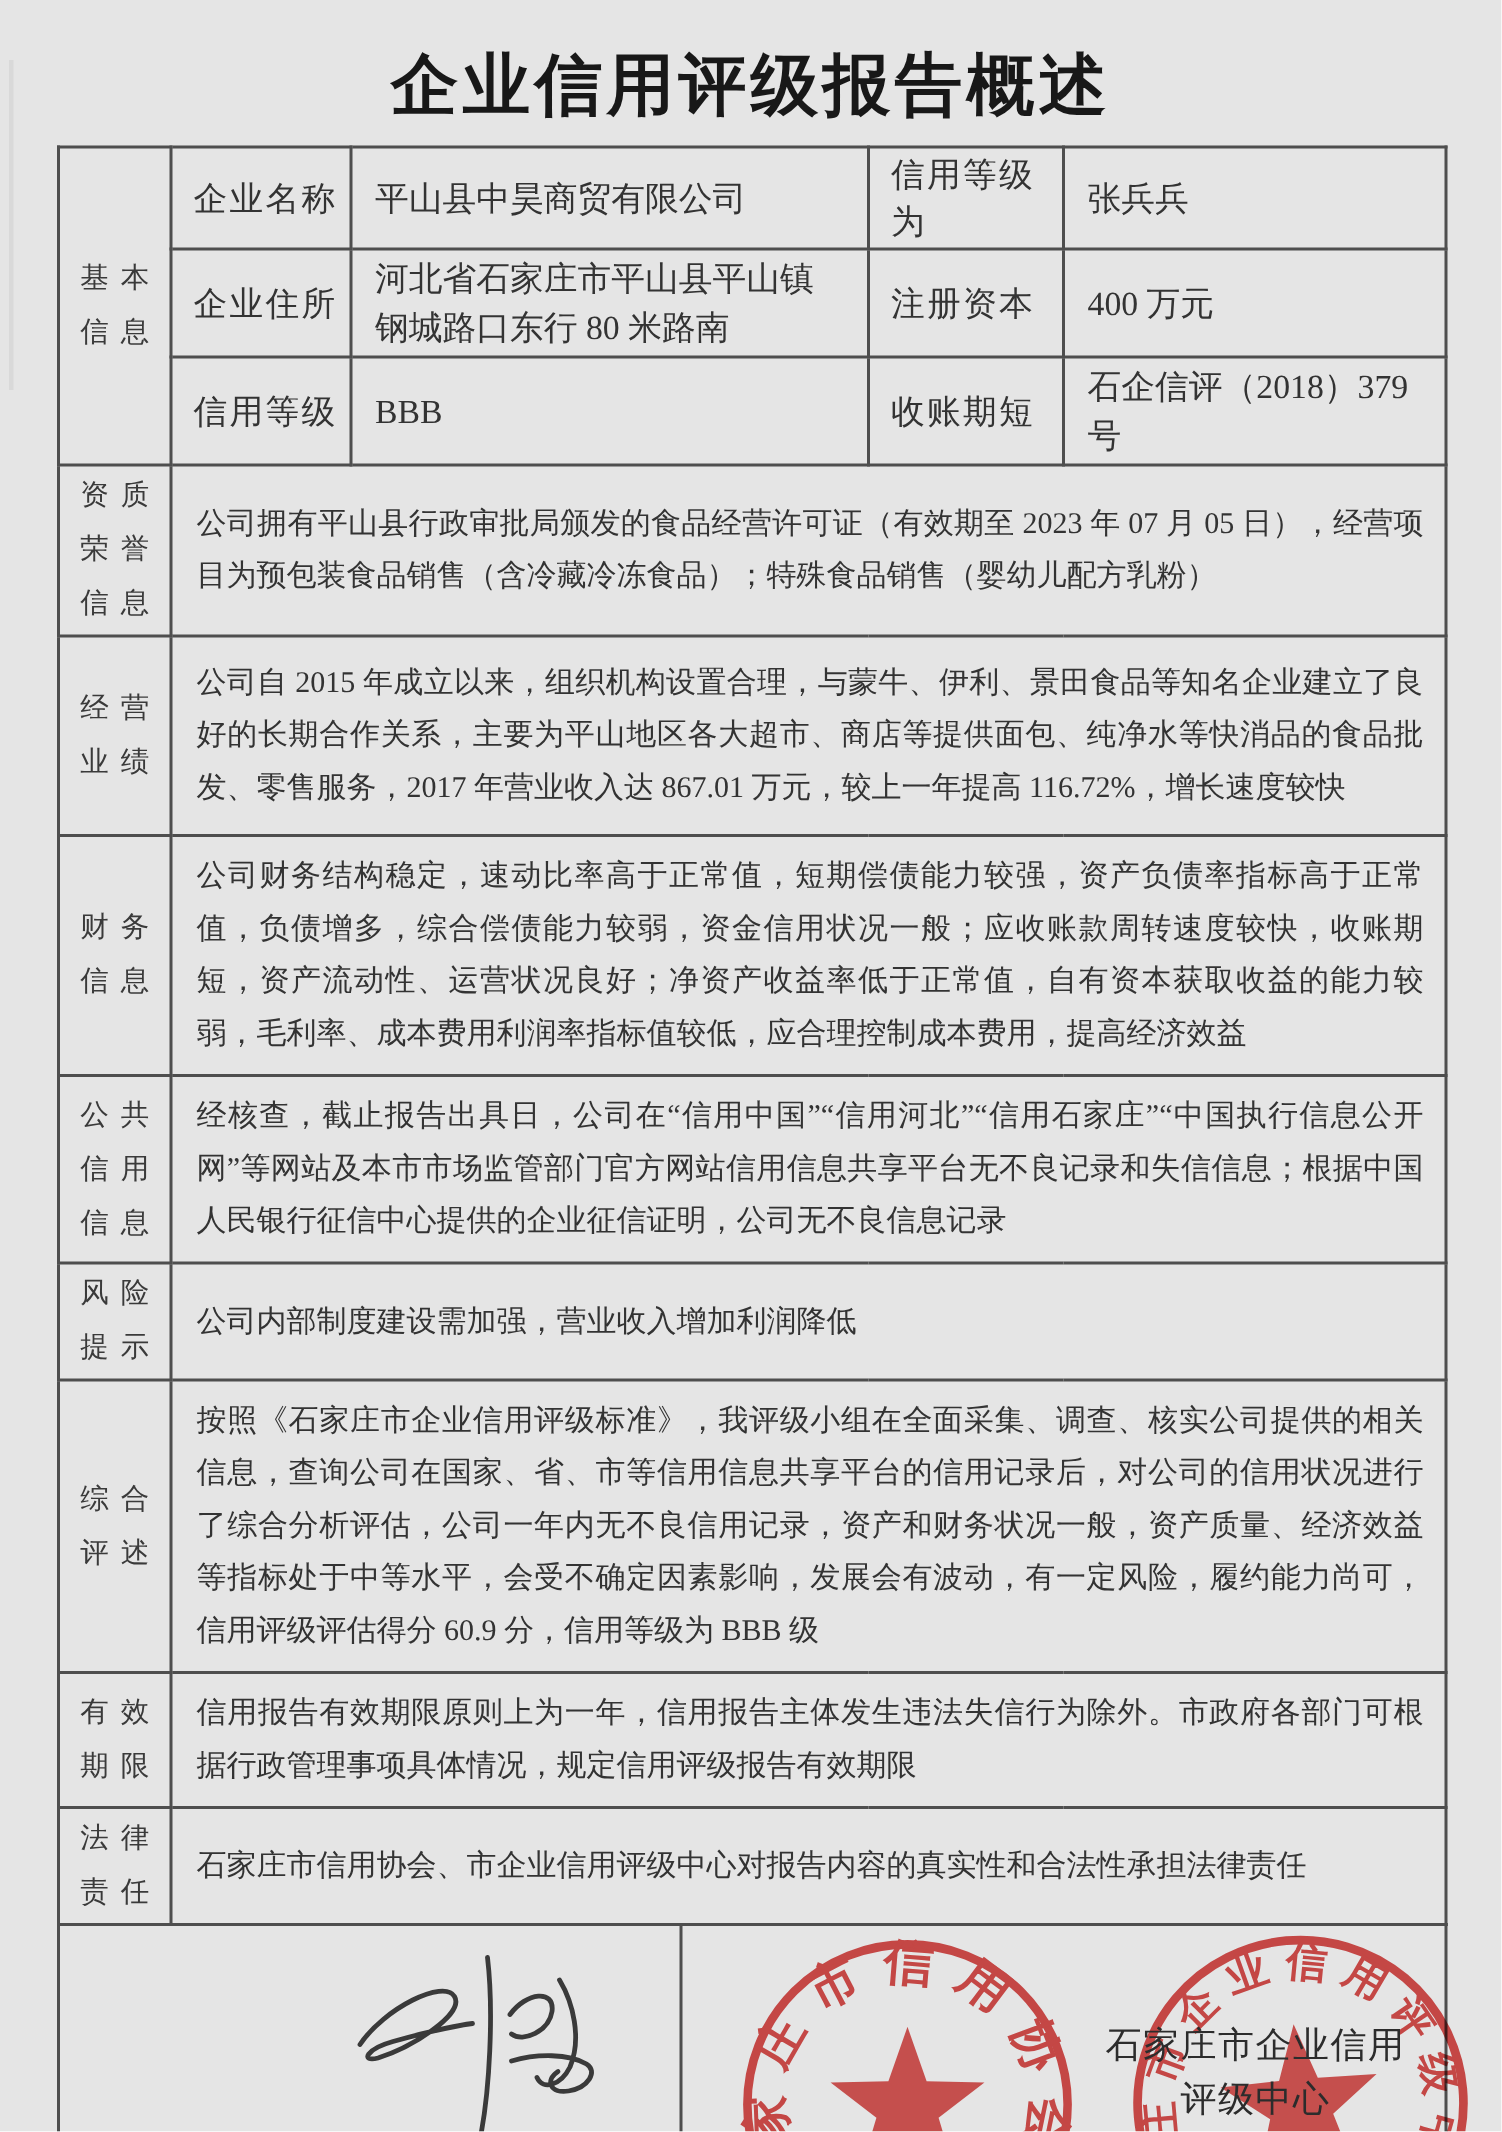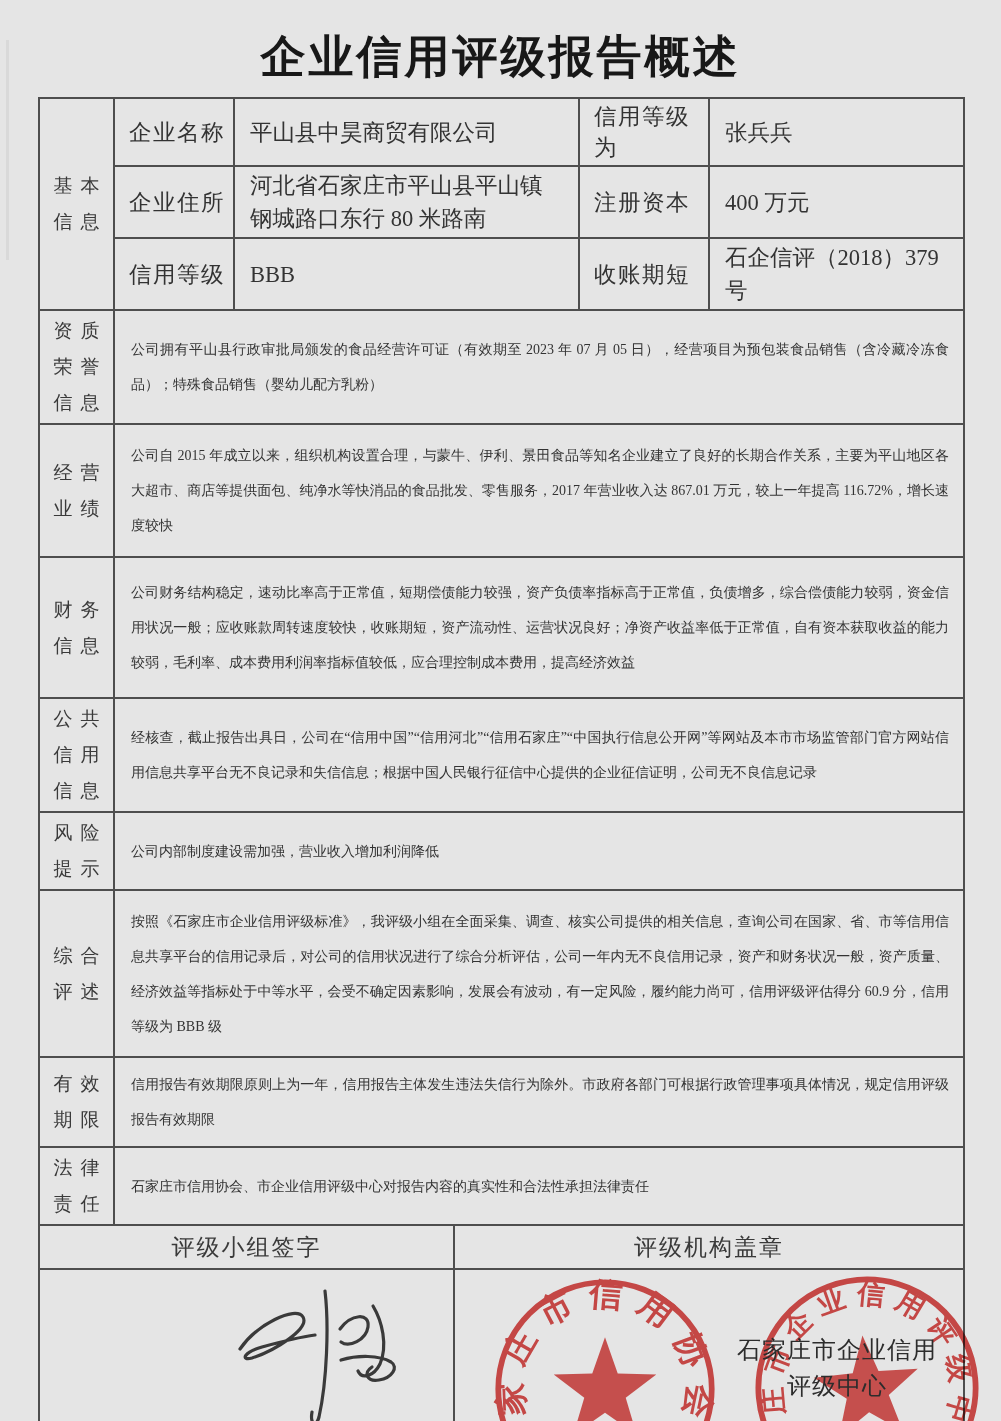--- a/index.html
+++ b/index.html
@@ -21,21 +21,21 @@
   table.main td{border:2px solid #4e4e4e;overflow:hidden;}
   col.c-a{width:75px;}col.c-b{width:120px;}col.c-c{width:345px;}
   col.c-d{width:130px;}col.c-e{width:255px;}
   .sec-label{
     text-align:center;font-size:19px;letter-spacing:8px;
     white-space:pre-line;line-height:36px;padding:2px 0 2px 8px;color:#3a3a3a;
   }
   .field-label{font-size:22.5px;padding:2px 4px 2px 14px;letter-spacing:1.5px;color:#333;}
   .cell-value{font-size:22.5px;padding:2px 6px 2px 15px;white-space:pre-line;line-height:33px;color:#333;margin-left:20px;}
   .sec-text{
-    font-size:14px;line-height:35px;text-align:justify;
+    font-size:20px;line-height:35px;text-align:justify;
     padding:9px 14px 9px 16px;color:#333;
   }
   table.sig{
     border-collapse:collapse;table-layout:fixed;
     width:925px;margin:-2px 0 0 38px;
   }
   table.sig td{border:2px solid #4e4e4e;}
   col.s-l{width:415px;}col.s-r{width:510px;}
   .sig-head td{height:40px;text-align:center;font-size:23px;letter-spacing:2px;color:#3a3a3a;}
   .sig-body td{height:236px;position:relative;padding:0;vertical-align:top;}
@@ -135,24 +135,20 @@
       </tr>
     </tbody>
   </table>
 
   <table class="sig">
     <colgroup>
         <col class="s-l">
         <col class="s-r">
       </colgroup>
     <tbody>
-      <tr class="sig-head">
-        <td>评级小组签字</td>
-        <td>评级机构盖章</td>
-      </tr>
       <tr class="sig-body">
         <td>
 
           <svg class="handwriting" width="185" height="160" viewBox="0 0 185 150">
             <g fill="none" stroke="#3a3a3a" stroke-width="3.2" stroke-linecap="round">
               <path d="M18,64 C34,40 74,20 81,32 C88,44 52,66 30,73 C18,76 22,67 40,62 C58,57 78,52 93,50"></path>
               <path d="M103,6 C107,40 105,96 97,132 C94,143 88,139 90,127"></path>
               <path d="M118,44 C129,29 148,27 146,42 C144,55 127,63 119,57"></path>
               <path d="M151,21 C160,36 166,60 158,79 C152,91 140,95 136,86"></path>
               <path d="M119,75 C136,70 157,70 169,77 C177,82 170,93 157,95 C145,97 141,88 150,82"></path>

